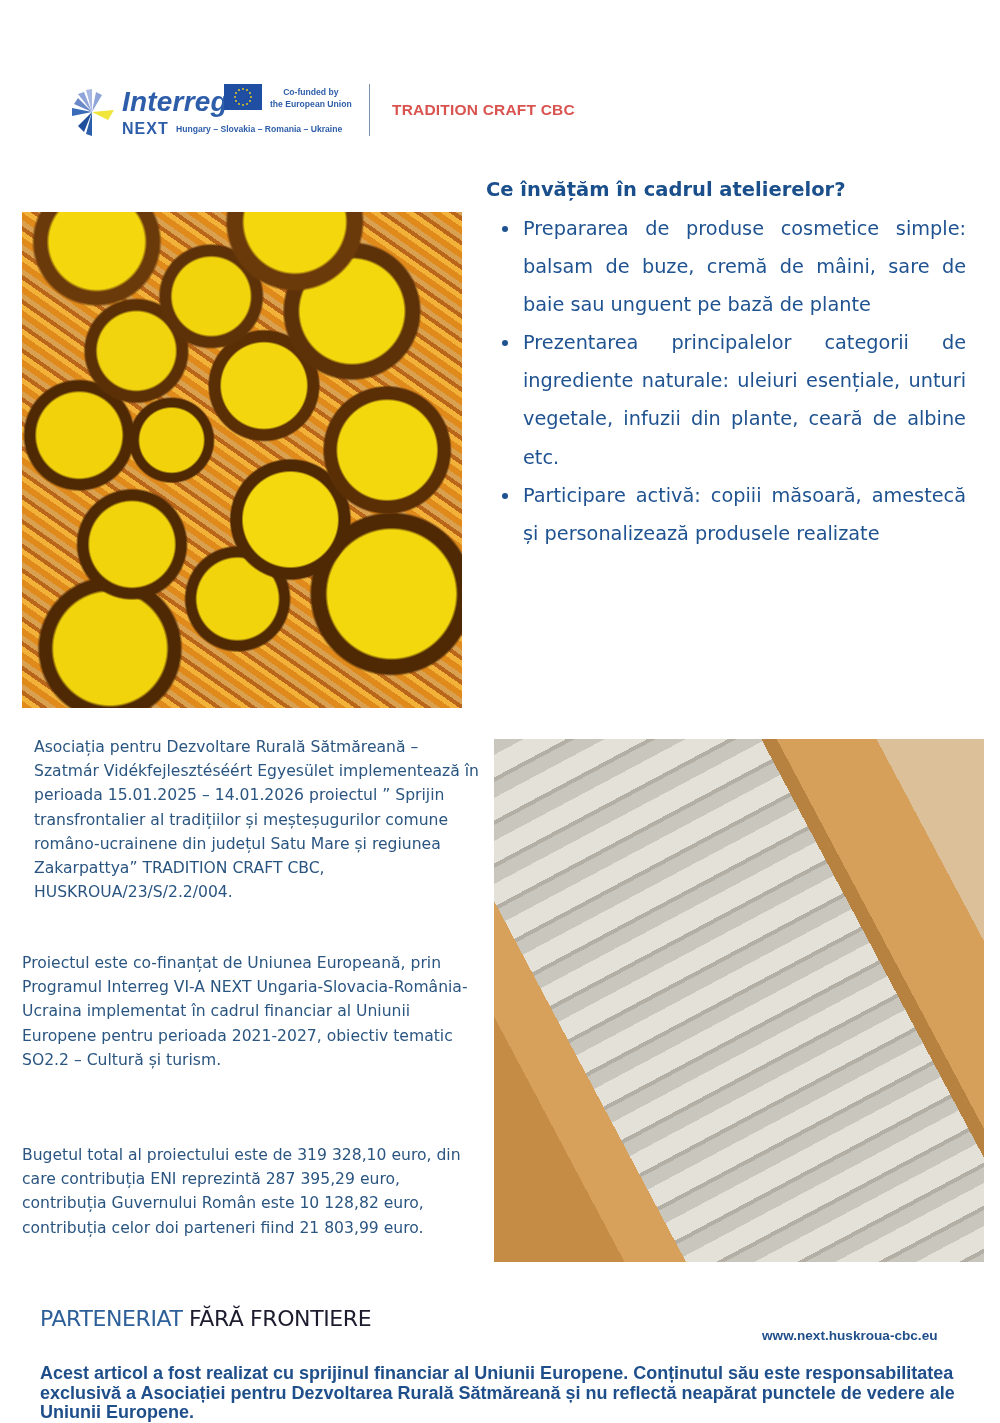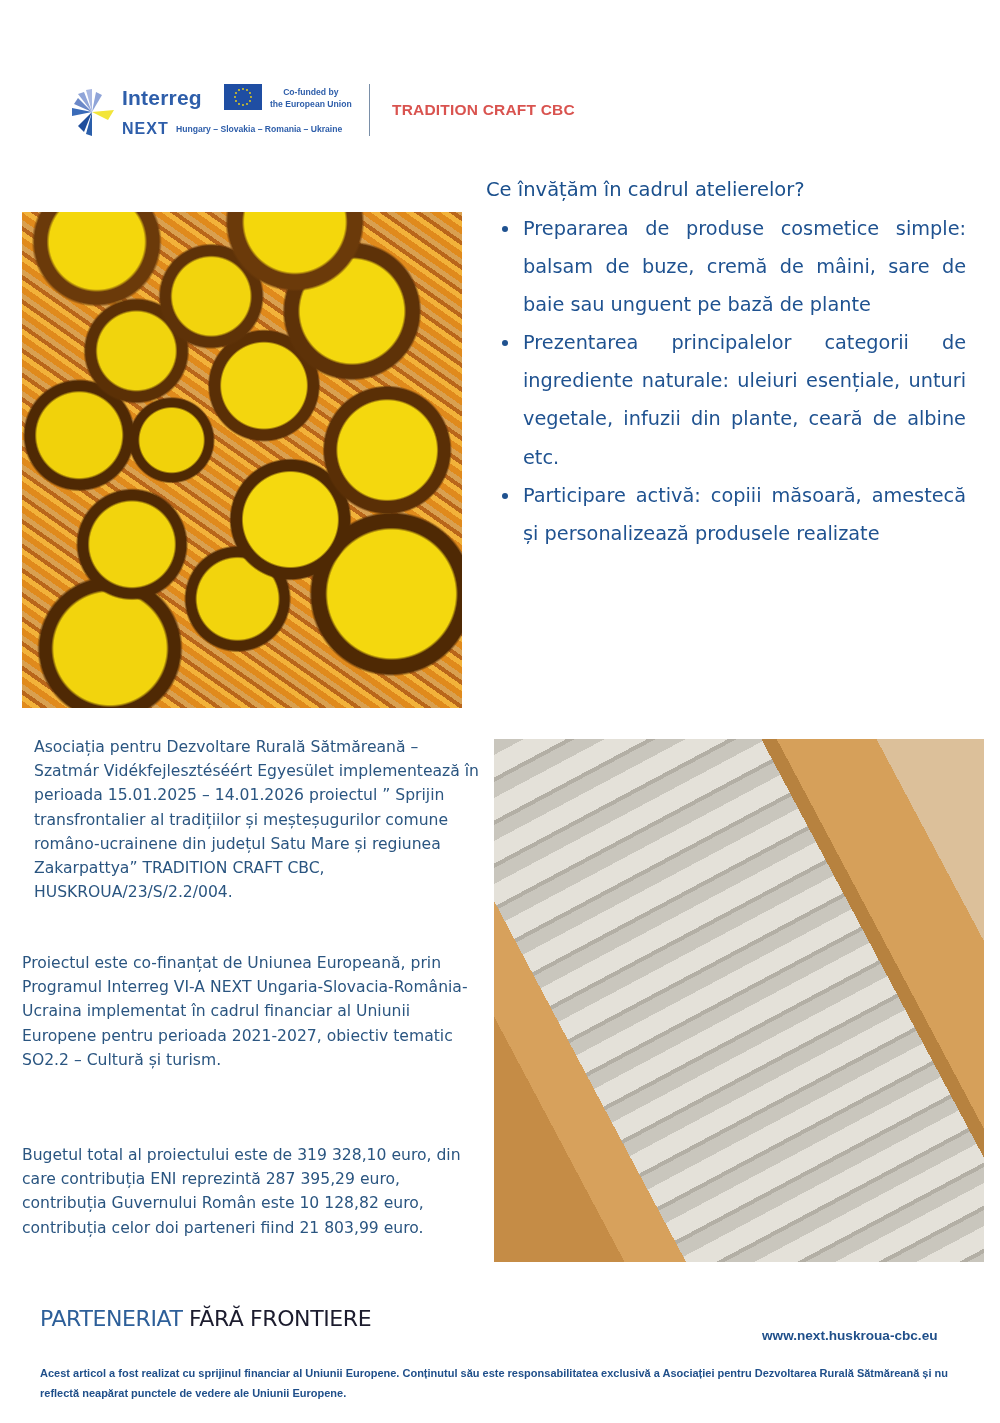--- a/index.html
+++ b/index.html
@@ -5,30 +5,30 @@
   html, body { margin: 0; padding: 0; background: #ffffff; }
   body {
     width: 1000px; height: 1423px; position: relative; overflow: hidden;
     font-family: "DejaVu Sans", sans-serif; color: #1f4e79;
   }
   .abs { position: absolute; }
 
   
   .logo-block { left: 66px; top: 82px; width: 520px; height: 60px; }
   .interreg-mark { position: absolute; left: 2px; top: 4px; width: 52px; height: 52px; }
-  .interreg-word { position: absolute; left: 56px; top: 4px; font-family: "Liberation Sans", sans-serif; font-weight: bold; font-size: 21px; color: #2e5eaa; letter-spacing: 0.2px; }
+  .interreg-word { position: absolute; left: 56px; top: 4px; font-family: "Liberation Sans", sans-serif; font-weight: bold; font-size: 28px; color: #2e5eaa; letter-spacing: 0.2px; font-style: italic; }
   .next-word { position: absolute; left: 56px; top: 38px; font-family: "Liberation Sans", sans-serif; font-weight: bold; font-size: 16px; color: #2e5eaa; letter-spacing: 1px; }
   .countries { position: absolute; left: 110px; top: 42px; font-family: "Liberation Sans", sans-serif; font-weight: bold; font-size: 8.6px; color: #2e5eaa; white-space: nowrap; }
   .eu-flag { position: absolute; left: 158px; top: 2px; width: 38px; height: 26px; background: #1f4ea3; }
   .cofunded { position: absolute; left: 204px; top: 4px; font-family: "Liberation Sans", sans-serif; font-weight: bold; font-size: 8.6px; color: #2e5eaa; line-height: 12px; text-align: center; }
   .logo-divider { position: absolute; left: 303px; top: 2px; width: 1px; height: 52px; background: #7a8fa8; }
   .project-name { position: absolute; left: 326px; top: 19px; font-family: "Liberation Sans", sans-serif; font-weight: bold; font-size: 15.5px; color: #d9534f; letter-spacing: 0.2px; }
 
   
-  .workshop-title { left: 486px; top: 178px; font-family: "DejaVu Sans", sans-serif; font-weight: normal; font-size: 19.5px; color: #1a4f8c; white-space: nowrap; }
+  .workshop-title { left: 486px; top: 178px; font-family: "DejaVu Sans", sans-serif; font-weight: bold; font-size: 19.5px; color: #1a4f8c; white-space: nowrap; }
   .bullets { left: 500px; top: 210px; width: 466px; margin: 0; padding: 0; list-style: none; }
   .bullets li { position: relative; padding-left: 23px; font-size: 19.3px; line-height: 38.1px; color: #1f5290; text-align: justify; }
   .bullets li::before { content: ""; position: absolute; left: 2px; top: 16px; width: 6px; height: 6px; border-radius: 50%; background: #1f5290; }
 
   
   .photo-jars { left: 22px; top: 212px; width: 440px; height: 496px; overflow: hidden;
     background:
       radial-gradient(circle at 17% 6%, #f4d70c 0 8%, transparent 8.5%),
       radial-gradient(circle at 17% 6%, #6b3a0a 0 10.5%, transparent 11%),
       radial-gradient(circle at 62% 2%, #f4d70c 0 9%, transparent 9.5%),
@@ -76,21 +76,21 @@
   .para { left: 22px; width: 450px; font-size: 15.6px; line-height: 24.2px; color: #2a5580; }
   .para-1 { top: 735px; margin-left: 12px; }
   .para-2 { top: 951px; }
   .para-3 { top: 1143px; }
 
   
   .footer-slogan { left: 40px; top: 1306px; font-family: "DejaVu Sans", sans-serif; font-size: 22px; color: #1f3f70; letter-spacing: -0.4px; }
   .footer-slogan .light { color: #2d5f99; }
   .footer-slogan .dark { color: #1c1c2e; }
   .footer-url { left: 762px; top: 1328px; font-family: "Liberation Sans", sans-serif; font-size: 13.6px; font-weight: bold; color: #1f4f8a; }
-  .footer-disclaimer { left: 40px; top: 1364px; width: 930px; font-family: "Liberation Sans", sans-serif; font-weight: bold; font-size: 11px; line-height: 19.5px; color: #1f4f8a; }
+  .footer-disclaimer { left: 40px; top: 1364px; width: 930px; font-family: "Liberation Sans", sans-serif; font-weight: bold; font-size: 18px; line-height: 19.5px; color: #1f4f8a; }
 </style>
 </head>
 <body>
 
 <div class="abs logo-block">
   <svg class="interreg-mark" viewBox="0 0 52 52">
     <polygon points="24,26 10,8 16,6" fill="#8fa4d8"></polygon>
     <polygon points="24,26 18,4 24,3" fill="#a9b8e2"></polygon>
     <polygon points="24,26 28,6 34,9" fill="#8fa4d8"></polygon>
     <polygon points="24,26 46,24 40,34" fill="#f2e53a"></polygon>

